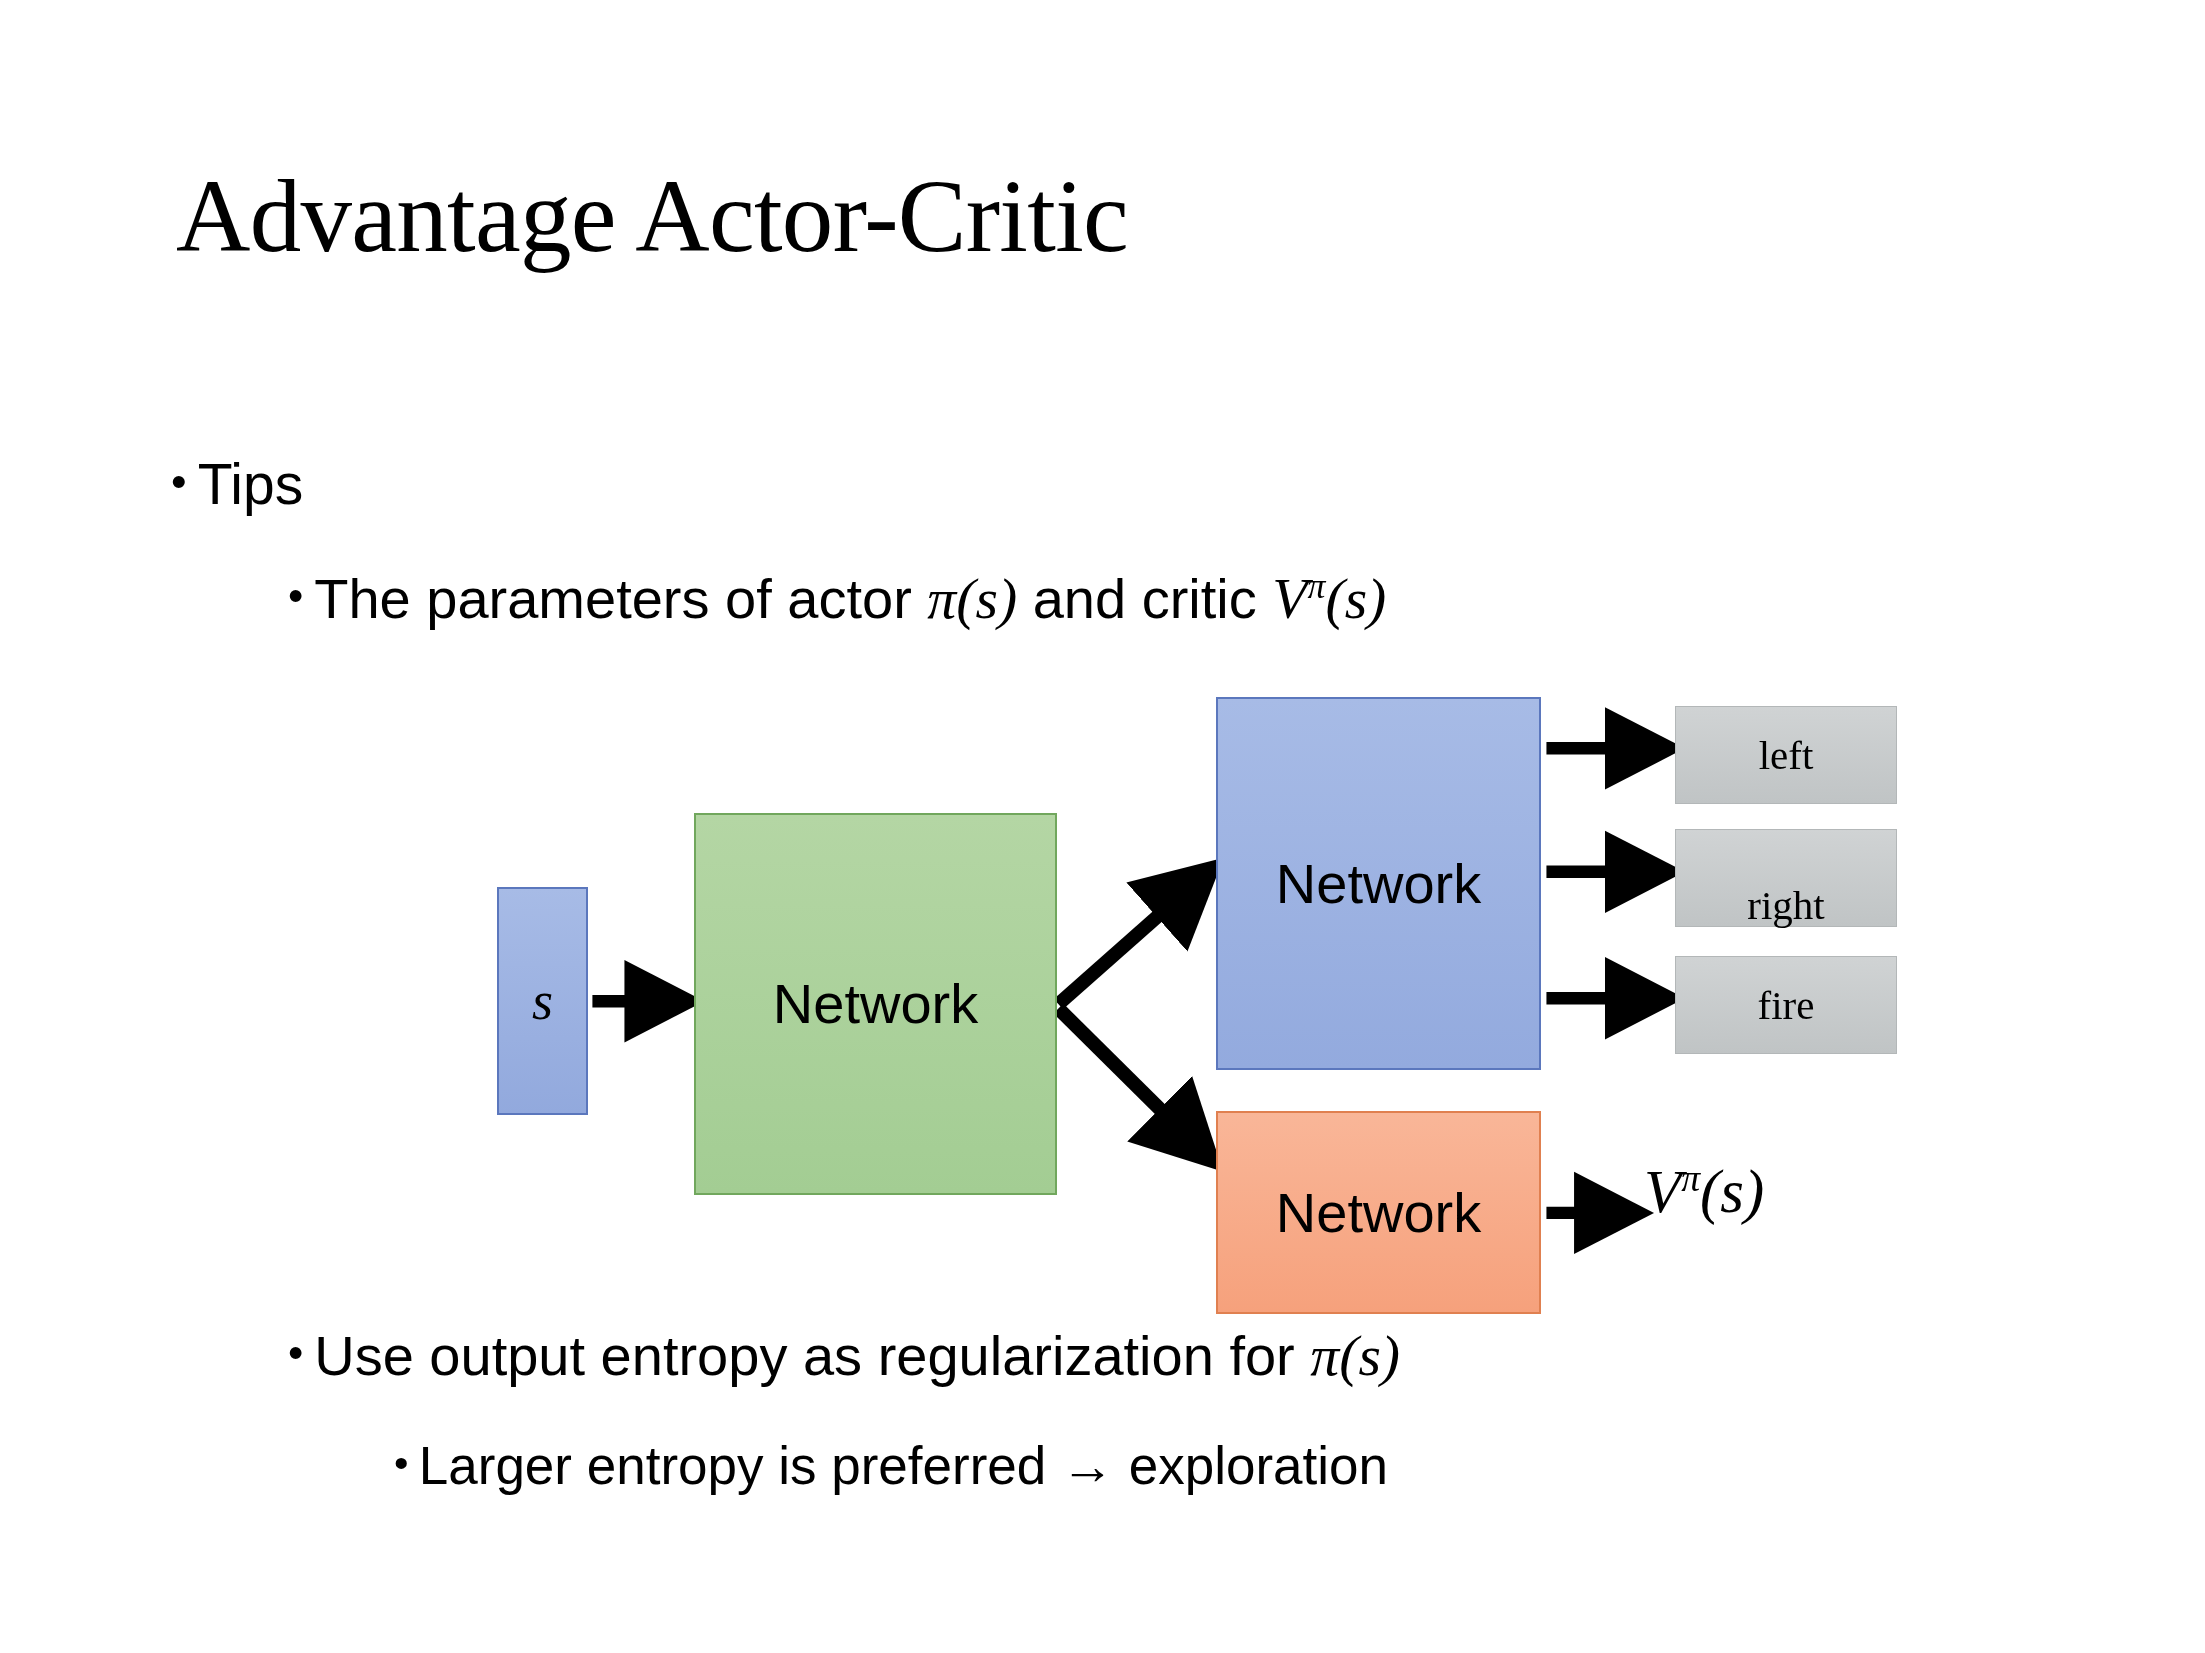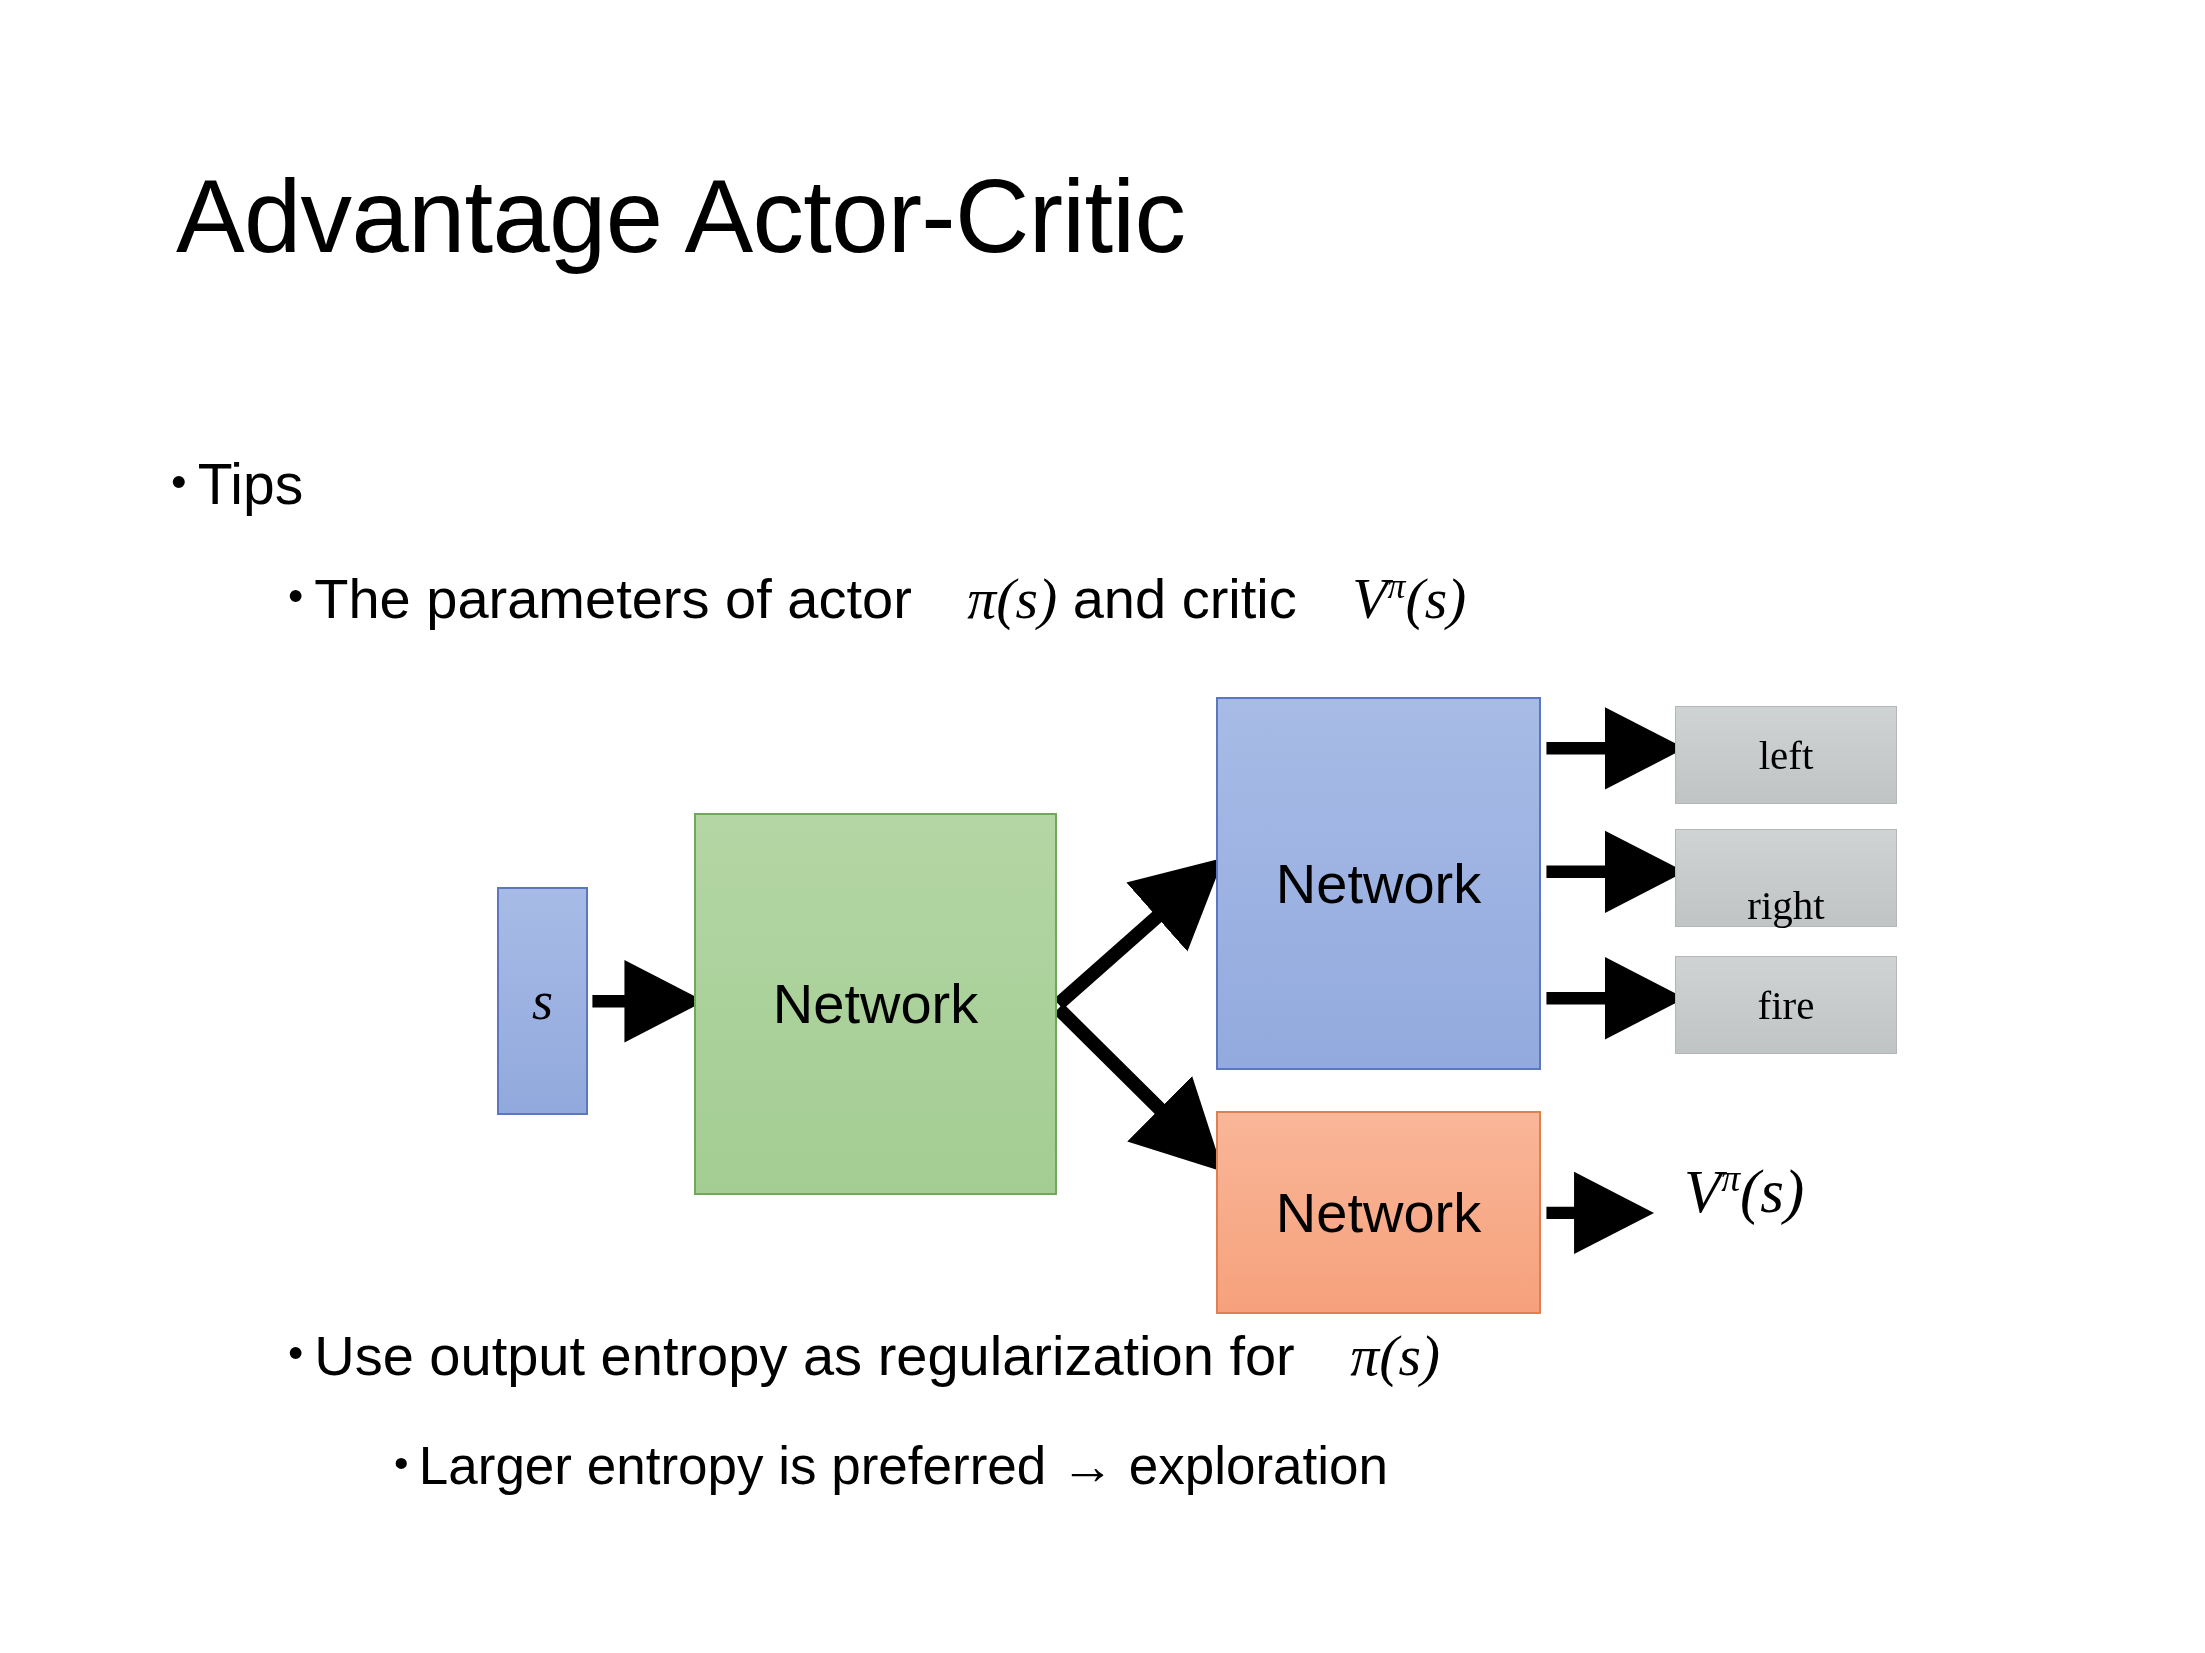--- a/index.html
+++ b/index.html
@@ -21,20 +21,21 @@
   #slide-title {
     position: absolute;
     left: 176px;
     top: 160px;
     font-size: 103px;
     line-height: 1.1;
     font-weight: 400;
     letter-spacing: -0.7px;
     color: #000000;
     white-space: nowrap;
+    font-family: Liberation Serif, serif;
   }
 
   
   .bullet {
     position: absolute;
     color: #000000;
     font-weight: 400;
     white-space: nowrap;
   }
   .bullet .dot {
@@ -72,21 +73,20 @@
     left: 394px;
     top: 1435px;
     font-size: 53px;
   }
 
   
   .math {
     font-family: "Liberation Serif", serif;
     font-style: italic;
     font-size: 1.03em;
-    margin-left: 40px;
   }
   .math sup {
     font-style: italic;
     font-size: 0.62em;
     vertical-align: 0.56em;
   }
 
   
   #diagram {
     position: absolute;

